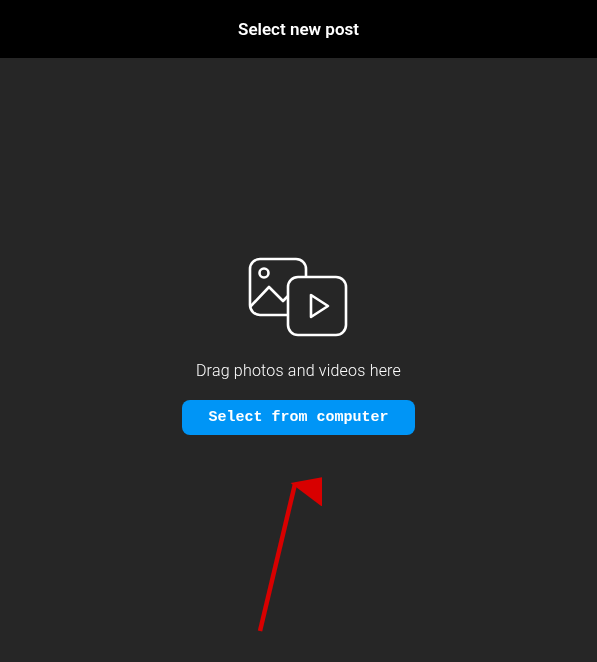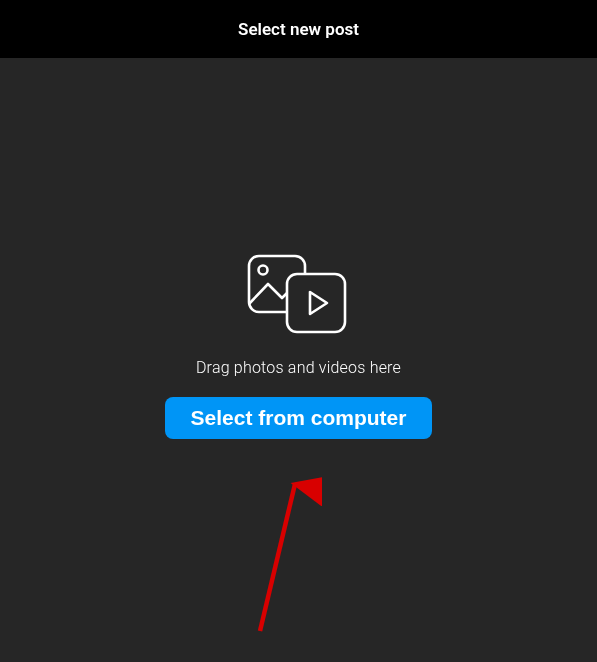--- a/index.html
+++ b/index.html
@@ -51,24 +51,24 @@
       font-weight: 300;
       margin-bottom: 20px;
       letter-spacing: 0.2px;
     }
     .select-btn {
       background: #0095f6;
       color: #fff;
       border: none;
       border-radius: 8px;
       padding: 9px 26px;
-      font-size: 21px;
+      font-size: 15px;
       font-weight: 600;
       cursor: pointer;
-      font-family: Liberation Sans, sans-serif;
+      font-family: Liberation Mono, monospace;
     }
     .arrow-annotation {
       position: absolute;
       left: 242px;
       top: 408px;
       pointer-events: none;
     }
   </style>
 </head>
 <body>

